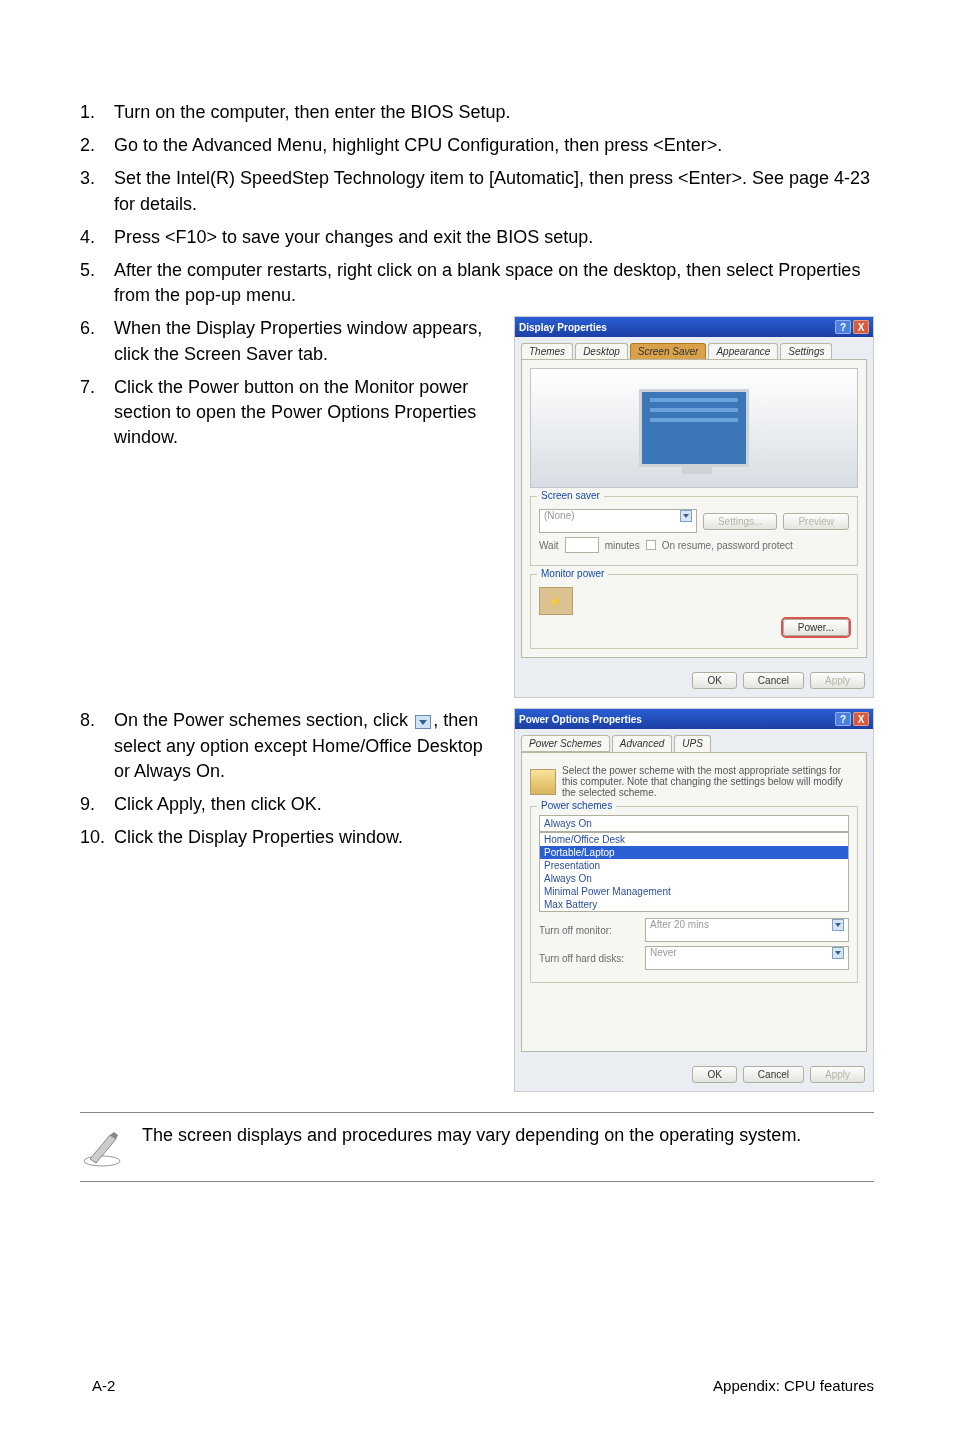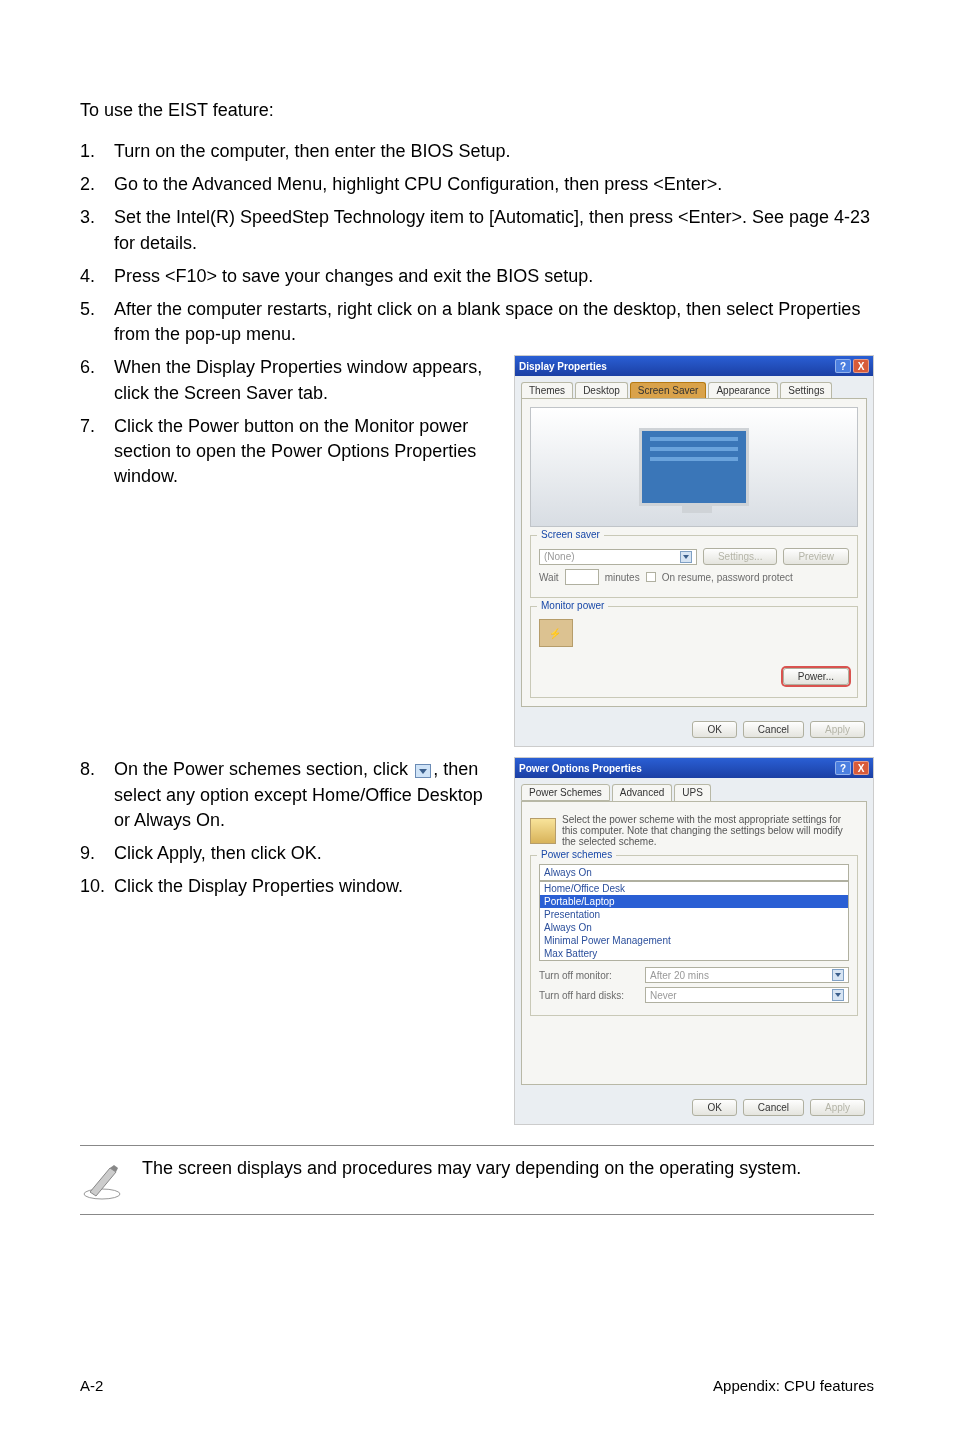--- a/index.html
+++ b/index.html
@@ -100,20 +100,21 @@
       border: 1px solid rgba(255,255,255,0.4);
       border-radius: 2px;
     }
     .wbtn.help { background: #4b7fe0; color:#fff; }
     .wbtn.close { background: #d85b3a; color:#fff; }
     .tabs {
       display: flex;
       padding: 6px 2px 0 6px;
       gap: 2px;
       font-size: 10px;
+      font-style: italic;
     }
     .tab {
       background: #f6f6f3;
       border: 1px solid #b8b8a6;
       border-bottom: none;
       padding: 2px 7px;
       border-radius: 3px 3px 0 0;
       color: #333;
     }
     .tab.active {
@@ -157,33 +158,33 @@
     .group-title {
       position: absolute;
       top: -7px; left: 6px;
       background: #f6f6f3;
       padding: 0 4px;
       color: #1848a8;
       font-size: 10px;
     }
     .row { display:flex; align-items:center; gap:6px; margin: 4px 0;}
     .select {
-      flex:1; height:16px; background:#fff; border:1px solid #b0b0a0;
-      font-size:10px; padding:0 4px; display:flex; align-items:center; justify-content:space-between;
+      flex:1; height:24px; background:#fff; border:1px solid #b0b0a0;
+      font-size:10px; padding:0 4px; display:flex; align-items:flex-start; justify-content:space-between;
       color:#999;
     }
     .select .arrow{width:12px;height:12px;background:#d6e4f3;border:1px solid #7fa0c4;display:flex;align-items:center;justify-content:center;}
     .select .arrow::after{content:"";border-left:3px solid transparent;border-right:3px solid transparent;border-top:4px solid #3b5f8c;}
     .btn{
       background: linear-gradient(#fefefe,#e4e4de);
       border:1px solid #b0b0a0; border-radius:3px;
       padding: 2px 14px; font-size:10px; color:#333;
     }
     .btn.dim{ color:#b5b5a8; }
-    .btn.highlight{ box-shadow: 0 0 0 2px #d9534f; margin-top: 17px; }
+    .btn.highlight{ box-shadow: 0 0 0 2px #d9534f; }
     .winfooter{
       display:flex; justify-content:flex-end; gap:6px;
       padding: 8px;
     }
     .power-icon{
       width:34px;height:28px;background:#dcc291;border:1px solid #b69d6a;
       display:flex;align-items:center;justify-content:center;
     }
     .scheme-box{
       background:#fff;border:1px solid #b0b0a0;color:#2b4f9c;
@@ -210,33 +211,32 @@
       position: relative;
       flex-shrink: 0;
     }
     .pencil svg { width: 44px; height: 44px; }
     .note-text { font-size: 18px; flex:1; }
 
     
     .footer {
       position: absolute;
       bottom: 44px;
-      left: 80px;
+      left: 92px;
       right: 80px;
       display: flex;
       justify-content: space-between;
       font-size: 15px;
     }
   </style>
 </head>
 <body>
 
 <div class="page">
 
-  <p class="intro">To use the EIST feature:</p>
 
   <ol class="step-list">
     <li class="step-row">
         <span class="step-num">1.</span>
         <span class="step-text">Turn on the computer, then enter the BIOS Setup.</span>
       </li>
     <li class="step-row">
         <span class="step-num">2.</span>
         <span class="step-text">Go to the Advanced Menu, highlight CPU Configuration, then press &lt;Enter&gt;.</span>
       </li>

